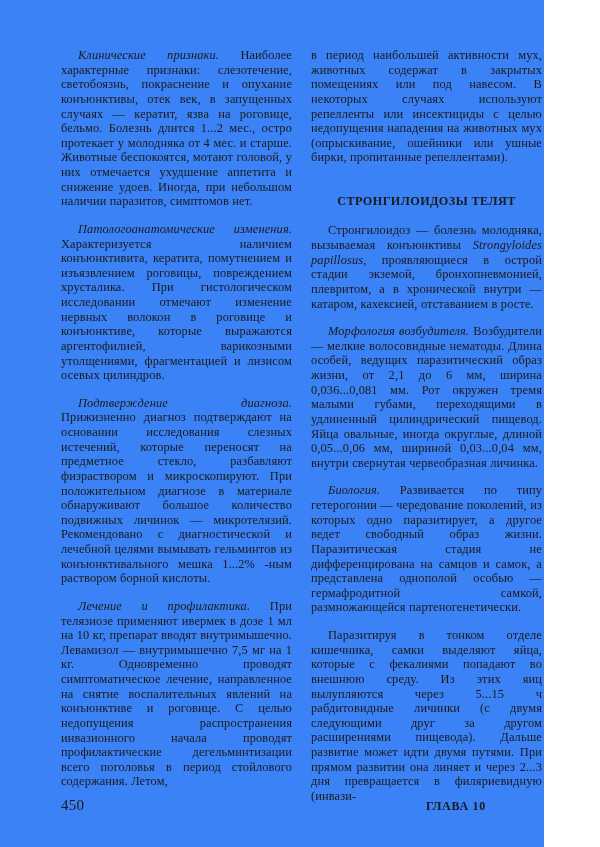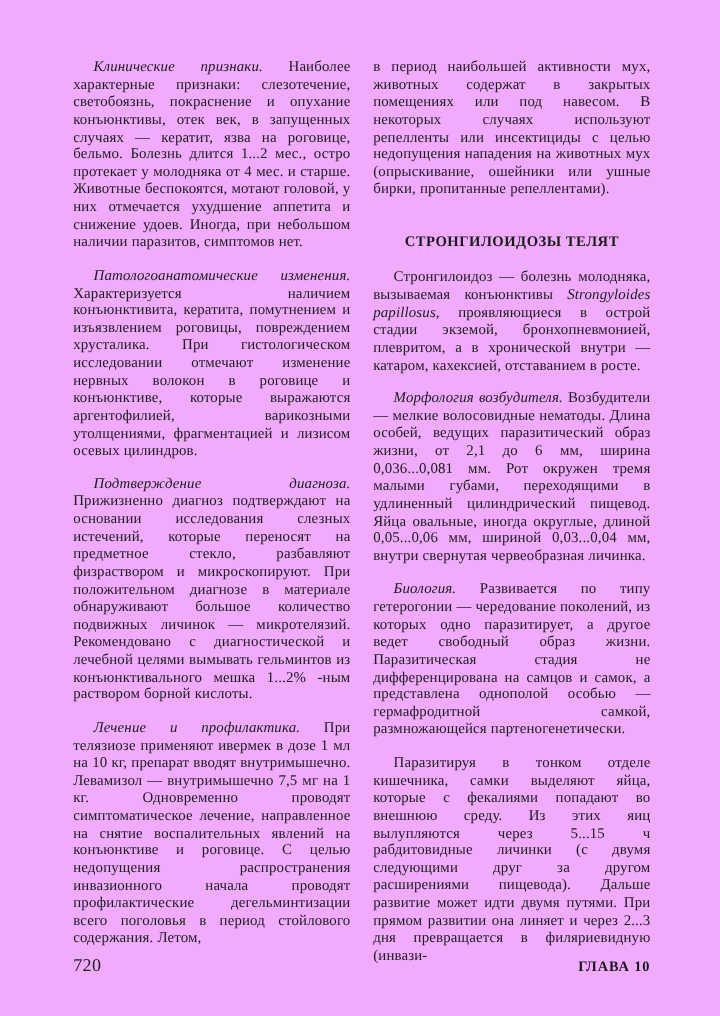--- a/index.html
+++ b/index.html
@@ -3,23 +3,23 @@
 <meta charset="utf-8">
 <title>Page 510</title>
 <style>
   html, body {
     margin: 0;
     padding: 0;
     background: #ffffff;
   }
   .page {
     position: relative;
-    width: 600px;
+    width: 544px;
     height: 847px;
-    background: #f0abfc;
+    background: #3b82f6;
     overflow: hidden;
     font-family: "Liberation Serif", "DejaVu Serif", serif;
     color: #1a1a1a;
   }
   .columns {
     position: absolute;
     left: 61px;
     top: 48px;
     width: 481px;
     height: 730px;
@@ -127,17 +127,17 @@
 
       <p class="para ind"><span class="run-head">Биология.</span><span> Развивается по типу гетерогонии — чередование поколений, из которых одно паразитирует, а другое ведет свободный образ жизни. Паразитическая стадия не дифференцирована на самцов и самок, а представлена однополой особью — гермафродитной самкой, размножающейся партеногенетически.</span></p>
 
       <p class="para ind"><span>Паразитируя в тонком отделе кишечника, самки выделяют яйца, которые с фекалиями попадают во внешнюю среду. Из этих яиц вылупляются через 5...15 ч рабдитовидные личинки (с двумя следующими друг за другом расширениями пищевода). Дальше развитие может идти двумя путями. При прямом развитии она линяет и через 2...3 дня превращается в филяриевидную (инвази-</span></p>
 
     </div>
 
   </div>
 
   <div class="footer">
-    <div class="folio">720</div>
+    <div class="folio">450</div>
     <div class="running-title">ГЛАВА 10</div>
   </div>
 
 </div>
 
 </body></html>

